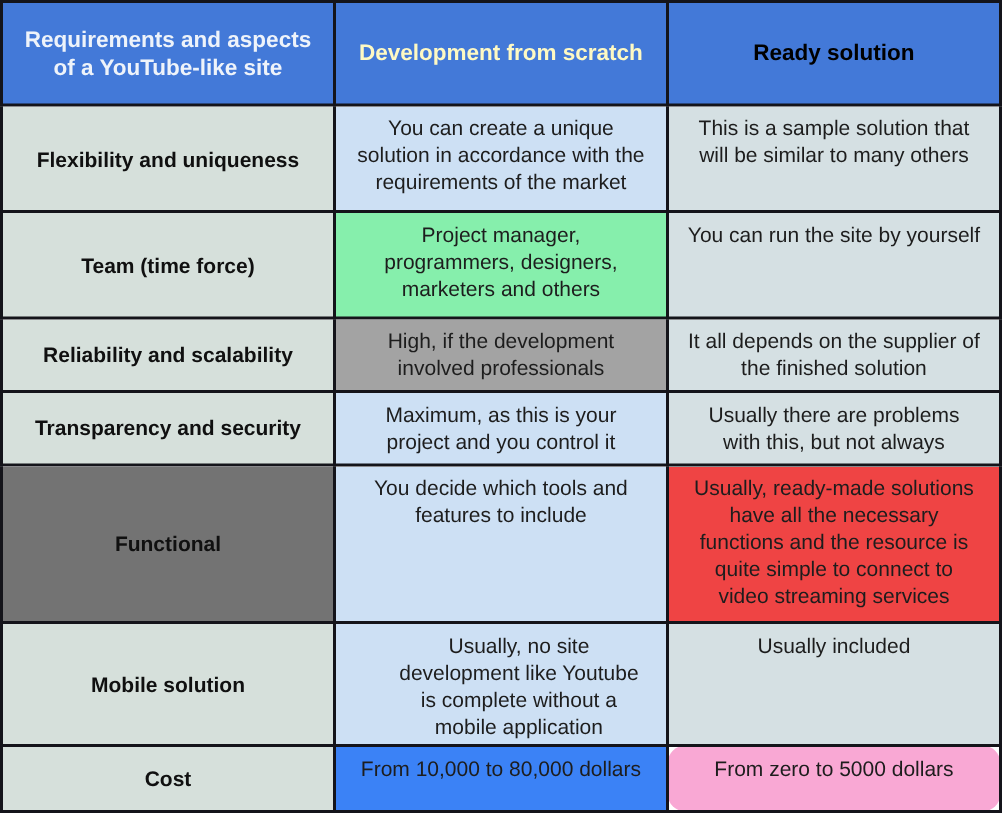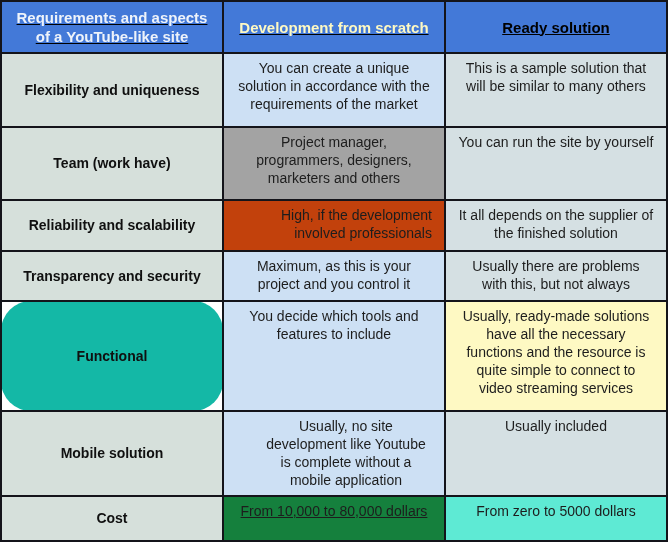--- a/index.html
+++ b/index.html
@@ -20,21 +20,21 @@
     width: 668px;
     height: 542px;
   }
   table.cmp th, table.cmp td {
     border: 2px solid #14141a;
     text-align: center;
     box-sizing: border-box;
     overflow: hidden;
   }
   
-  tr.hrow { height: 52px; text-decoration: underline; }
+  tr.hrow { height: 69px; }
   th.head {
     color: #eef3fa;
     font-size: 15px;
     font-weight: bold;
     line-height: 19px;
     vertical-align: middle;
     padding: 2px 14px;
   }
   
   th.aspect {
@@ -80,44 +80,44 @@
         <th class="head col-ready" style="background: rgb(67, 121, 216); color: #000000;">Ready solution</th>
       </tr>
     </thead>
     <tbody>
       <tr class="r0">
         <th class="aspect" style="background: rgb(214, 224, 219);">Flexibility and uniqueness</th>
         <td class="cell scratch" style="background: rgb(205, 224, 244);">You can create a unique solution in accordance with the requirements of the market</td>
         <td class="cell ready" style="background: rgb(213, 224, 227);">This is a sample solution that will be similar to many others</td>
       </tr>
       <tr class="r2">
-        <th class="aspect" style="background: rgb(214, 224, 219);">Team (work have)</th>
-        <td class="cell scratch" style="background: #a3a3a3;">Project manager, programmers, designers, marketers and others</td>
+        <th class="aspect" style="background: rgb(214, 224, 219);">Team (time force)</th>
+        <td class="cell scratch" style="background: #86efac;">Project manager, programmers, designers, marketers and others</td>
         <td class="cell ready" style="background: rgb(213, 224, 227);">You can run the site by yourself</td>
       </tr>
       <tr class="r3">
         <th class="aspect" style="background: rgb(214, 224, 219);">Reliability and scalability</th>
-        <td class="cell scratch" style="background: #c2410c; text-align: right;">High, if the development involved professionals</td>
+        <td class="cell scratch" style="background: #a3a3a3;">High, if the development involved professionals</td>
         <td class="cell ready" style="background: rgb(213, 224, 227);">It all depends on the supplier of the finished solution</td>
       </tr>
       <tr class="r4">
         <th class="aspect" style="background: rgb(214, 224, 219);">Transparency and security</th>
         <td class="cell scratch" style="background: rgb(205, 224, 244);">Maximum, as this is your project and you control it</td>
         <td class="cell ready" style="background: rgb(213, 224, 227);">Usually there are problems with this, but not always</td>
       </tr>
       <tr class="r5">
-        <th class="aspect" style="background: #14b8a6; border-radius: 30px;">Functional</th>
+        <th class="aspect" style="background: #737373;">Functional</th>
         <td class="cell scratch" style="background: rgb(205, 224, 244);">You decide which tools and features to include</td>
-        <td class="cell ready" style="background: #fef9c3;">Usually, ready-made solutions have all the necessary functions and the resource is quite simple to connect to video streaming services</td>
+        <td class="cell ready" style="background: #ef4444;">Usually, ready-made solutions have all the necessary functions and the resource is quite simple to connect to video streaming services</td>
       </tr>
       <tr class="r6">
         <th class="aspect" style="background: rgb(214, 224, 219); text-align: center;">Mobile solution</th>
         <td class="cell scratch" style="background: rgb(205, 224, 244); padding-left: 36px;">Usually, no site development like Youtube is complete without a mobile application</td>
         <td class="cell ready" style="background: rgb(213, 224, 227);">Usually included</td>
       </tr>
       <tr class="r7">
         <th class="aspect" style="background: rgb(214, 224, 219);">Cost</th>
-        <td class="cell scratch" style="background: #15803d; text-decoration: underline;">From 10,000 to 80,000 dollars</td>
-        <td class="cell ready" style="background: #5eead4;">From zero to 5000 dollars</td>
+        <td class="cell scratch" style="background: #3b82f6;">From 10,000 to 80,000 dollars</td>
+        <td class="cell ready" style="background: #f9a8d4; border-radius: 12px;">From zero to 5000 dollars</td>
       </tr>
     </tbody>
   </table>
 </div>
 
 </body></html>

